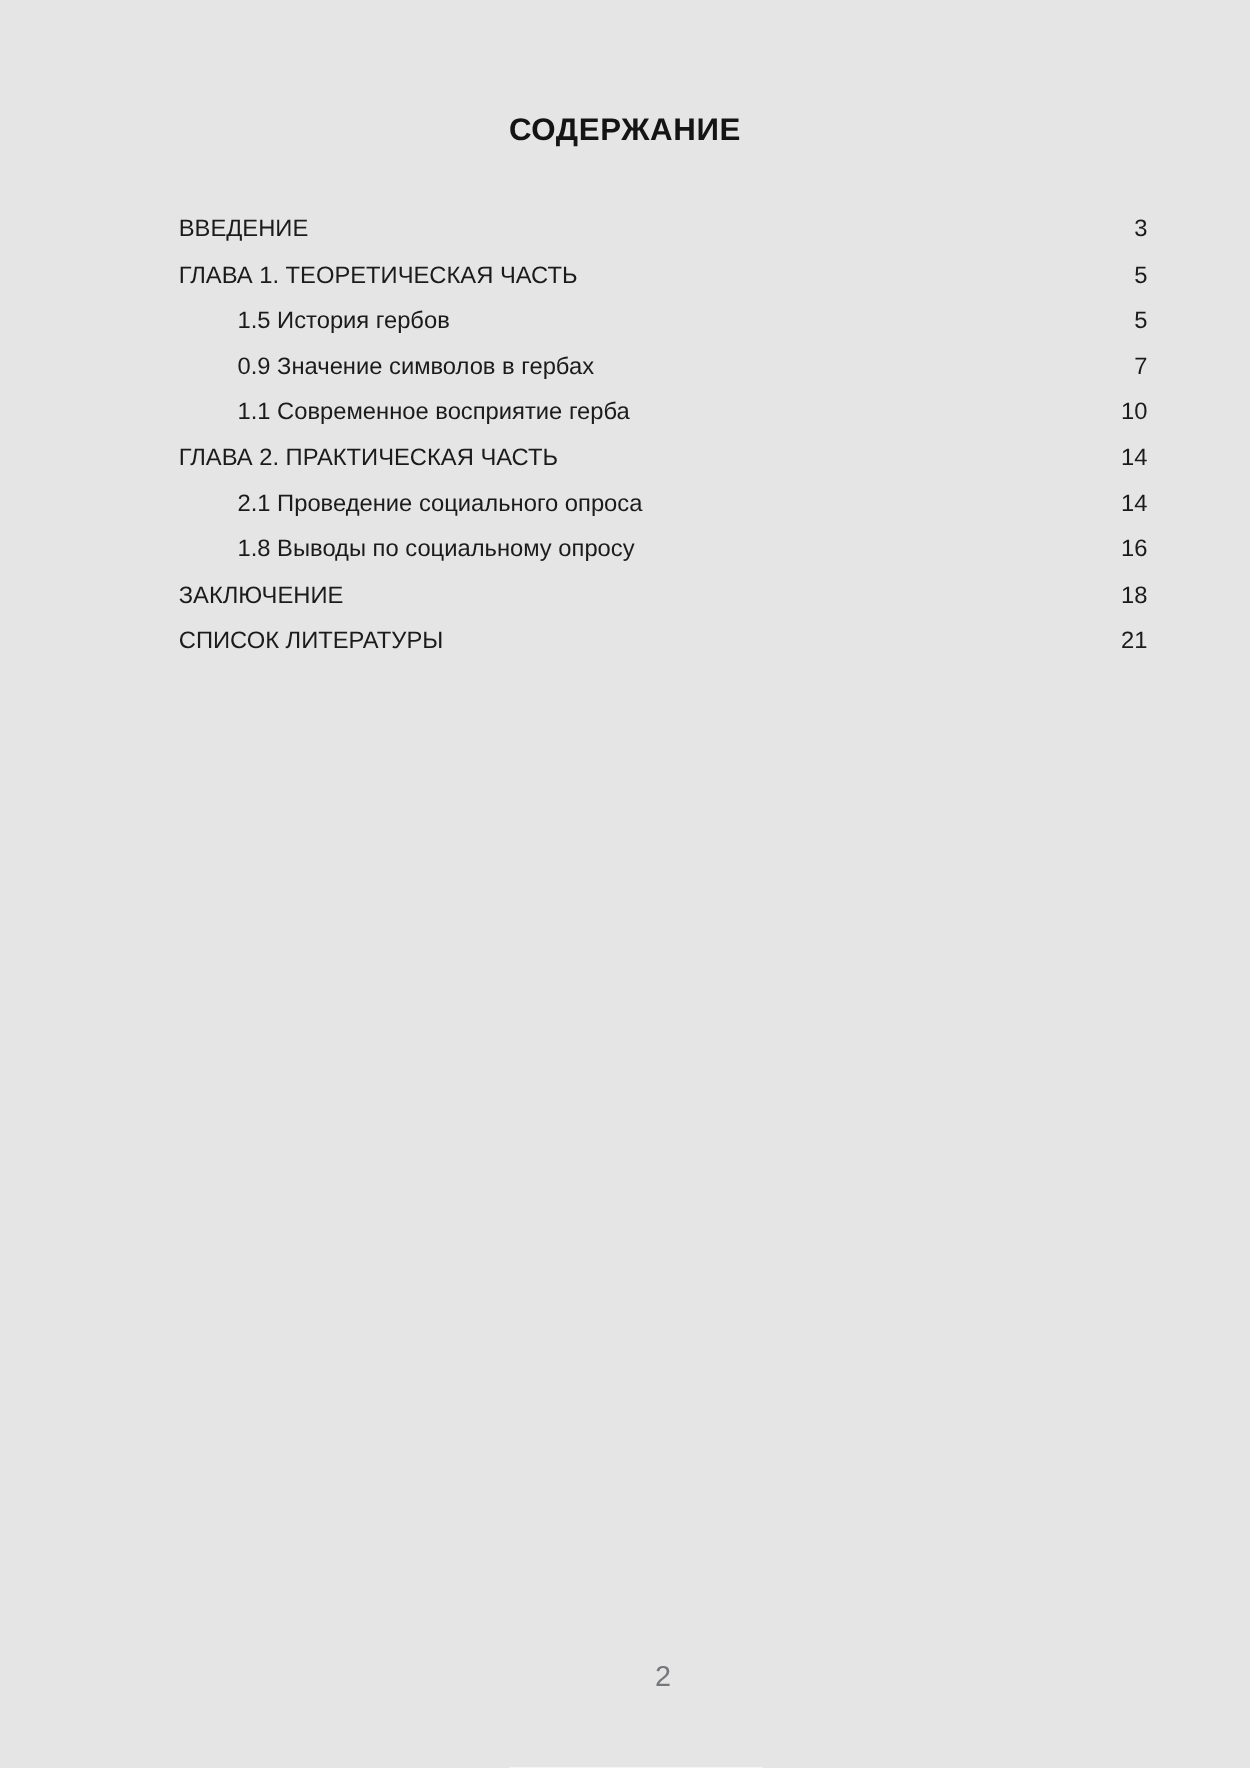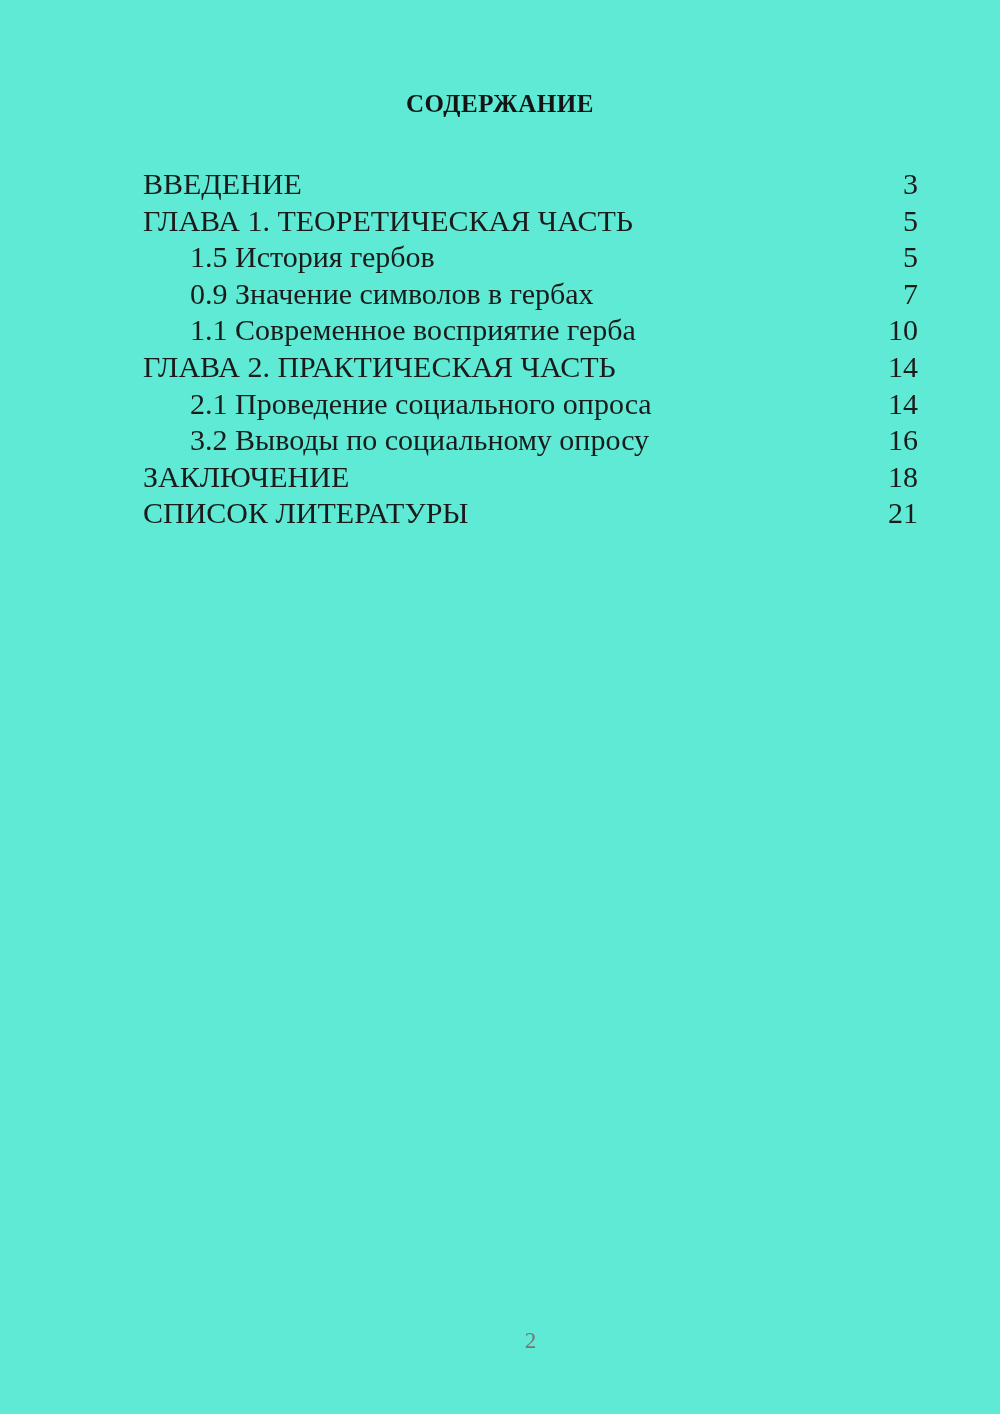--- a/index.html
+++ b/index.html
@@ -4,22 +4,22 @@
 <style>
   html, body {
     margin: 0;
     padding: 0;
     background: #ffffff;
   }
   .page {
     position: relative;
     width: 1000px;
     height: 1414px;
-    background: #5eead4;
-    font-family: Liberation Serif, serif;
+    background: #e5e5e5;
+    font-family: Liberation Sans, sans-serif;
     color: #1b1b1b;
     overflow: hidden;
   }
   .title {
     margin: 0;
     padding-top: 90px;
     text-align: center;
     font-size: 25px;
     font-weight: bold;
     letter-spacing: 0.5px;
@@ -29,21 +29,21 @@
     position: absolute;
     left: 143px;
     width: 775px;
     top: 166px;
   }
   .toc-row {
     display: flex;
     align-items: center;
     height: 36.6px;
     line-height: 36.6px;
-    font-size: 30px;
+    font-size: 19px;
   }
   .toc-row .label {
     flex: 1 1 auto;
     white-space: nowrap;
     overflow: hidden;
   }
   .toc-row.sub .label {
     padding-left: 47px;
   }
   .toc-row .pageref {
@@ -91,21 +91,21 @@
       </div>
       <div class="toc-row">
         <span class="label">ГЛАВА 2. ПРАКТИЧЕСКАЯ ЧАСТЬ</span>
         <span class="pageref">14</span>
       </div>
       <div class="toc-row sub">
         <span class="label">2.1 Проведение социального опроса</span>
         <span class="pageref">14</span>
       </div>
       <div class="toc-row sub">
-        <span class="label">3.2 Выводы по социальному опросу</span>
+        <span class="label">1.8 Выводы по социальному опросу</span>
         <span class="pageref">16</span>
       </div>
       <div class="toc-row">
         <span class="label">ЗАКЛЮЧЕНИЕ</span>
         <span class="pageref">18</span>
       </div>
       <div class="toc-row">
         <span class="label">СПИСОК ЛИТЕРАТУРЫ</span>
         <span class="pageref">21</span>
       </div>

